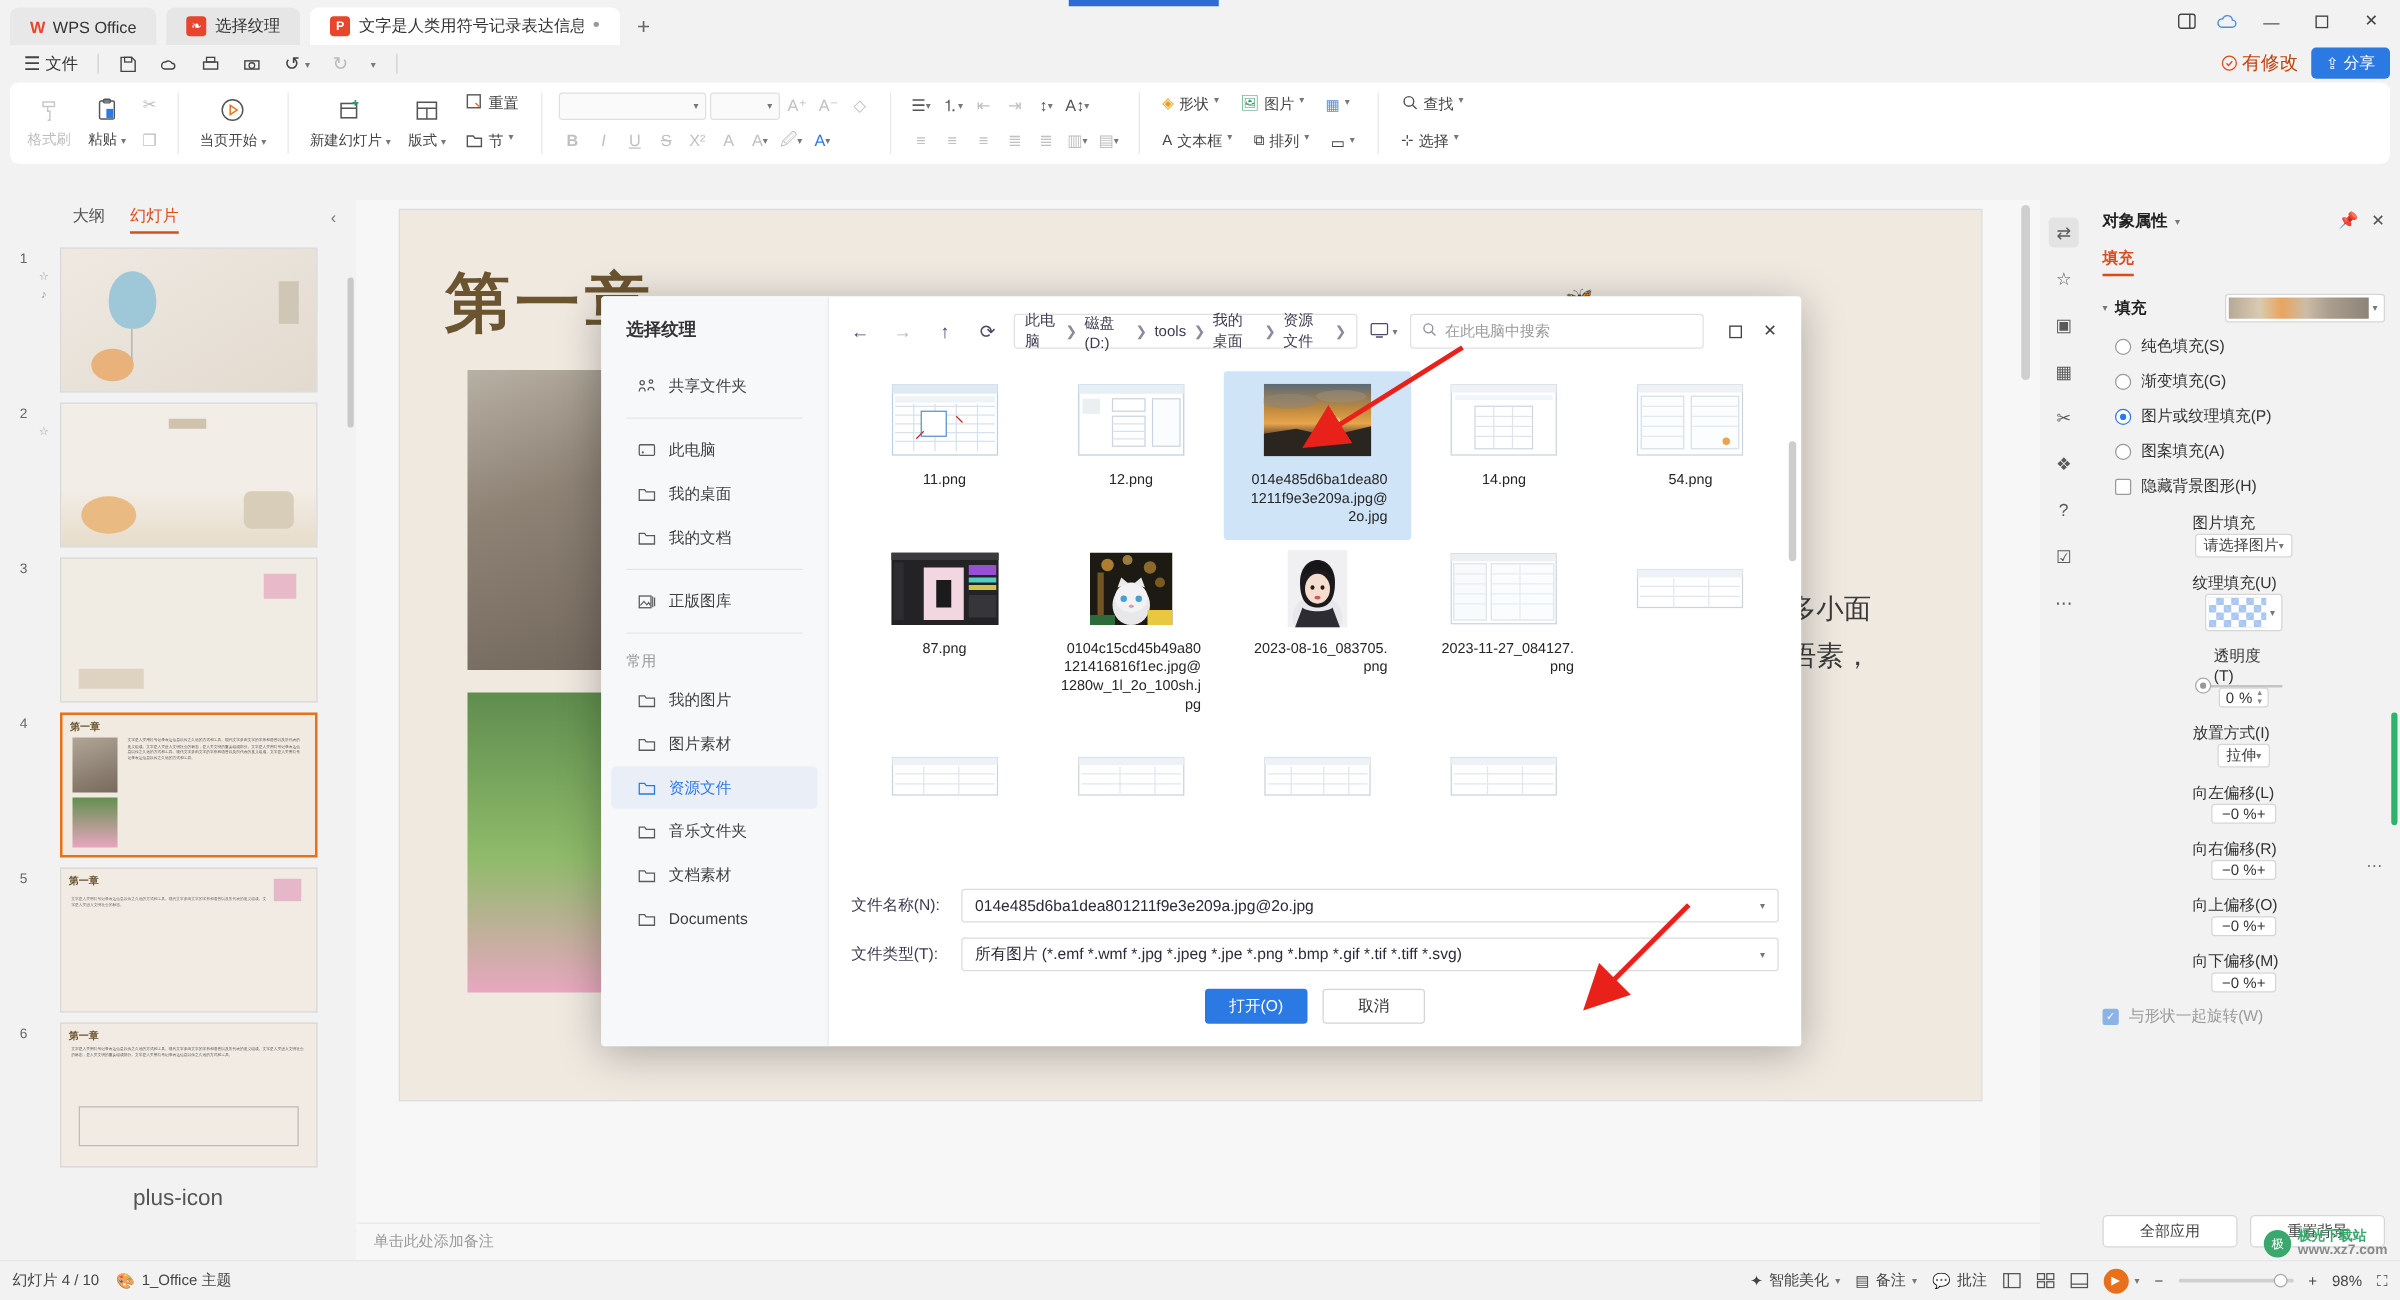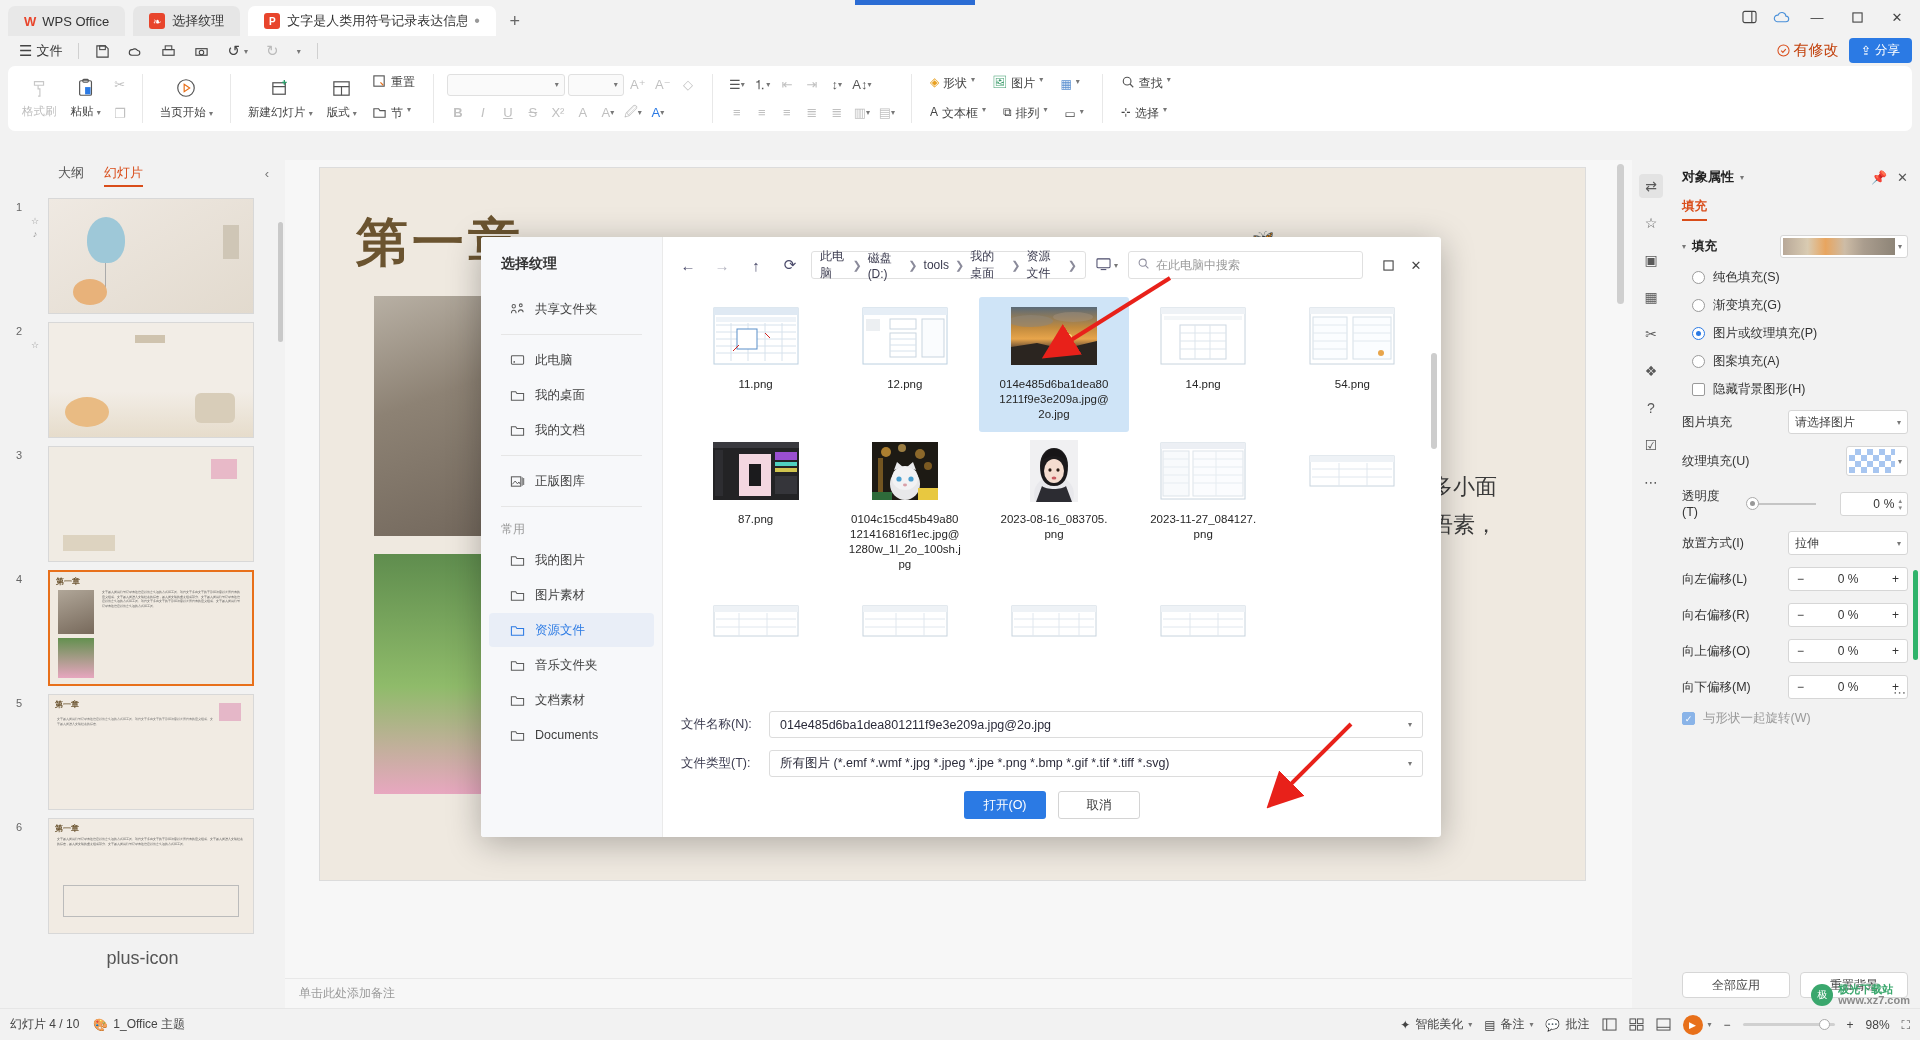--- a/index.html
+++ b/index.html
@@ -167,21 +167,21 @@
     border-radius: 3px; display: flex; align-items: center; padding: 2px;
   }
   .fill-swatch { flex: 1; height: 100%; background: linear-gradient(90deg,#b8a898 0%, #d9cbb2 22%, #e8a55f 38%, #cdbca6 55%, #aa9d8e 72%, #8d8477 100%); }
   .pp-radio-row { display: flex; align-items: center; gap: 8px; margin-top: 11px; padding-left: 10px;}
   .radio { width: 13px; height: 13px; border: 1px solid #9a9a9a; border-radius: 50%; background: #fff; flex:0 0 auto; position: relative;}
   .radio.sel { border-color: #2b7ae4; }
   .radio.sel::after { content:''; position:absolute; left:3px; top:3px; width:5px; height:5px; border-radius:50%; background:#2b7ae4;}
   .chk { width: 13px; height: 13px; border: 1px solid #9a9a9a; border-radius: 2px; background: #fff; flex:0 0 auto;}
   .chk.sel { background: #8ab4e8; border-color:#8ab4e8; display:flex; align-items:center; justify-content:center; color:#fff; font-size:9px;}
   .pp-radio-row .t { font-size: 12.5px; color: #333; }
-  .pp-field-row { display: flex; align-items: center; margin-top: 12px; gap: 24px; }
+  .pp-field-row { display: flex; align-items: center; margin-top: 12px; gap: 0; flex-direction: column; }
   .pp-field-lbl { font-size: 12.5px; color: #333; width: 82px; flex: 0 0 auto;}
   .pp-select {
     flex: 1; height: 24px; border: 1px solid #d6d6d6; background: #fff; border-radius: 3px;
     display: flex; align-items: center; padding: 0 6px; font-size: 12px; color: #444;
   }
   .pp-select .cv { flex: 1; }
   .tex-box { width: 62px; height: 30px; border: 1px solid #d6d6d6; background:#fff; border-radius:3px; display:flex; align-items:center; padding:2px;}
   .checker { flex:1; height: 100%;
     background-image: linear-gradient(45deg,#a8c6f0 25%,transparent 25%),linear-gradient(-45deg,#a8c6f0 25%,transparent 25%),linear-gradient(45deg,transparent 75%,#a8c6f0 75%),linear-gradient(-45deg,transparent 75%,#a8c6f0 75%);
     background-size: 12px 12px; background-position: 0 0,0 6px,6px -6px,-6px 0px; background-color:#fff;}
@@ -251,21 +251,21 @@
   .dlg-wbtn { width: 26px; height: 26px; display:flex; align-items:center; justify-content:center; color:#444; font-size: 13px;}
 
   .files-area { flex: 1; position: relative; overflow: hidden; padding: 4px 14px 0 18px; }
   .files-grid { display: grid; grid-template-columns: repeat(5, 1fr); gap: 0; }
   .file-cell {
     display: flex; flex-direction: column; align-items: center; padding: 8px 6px 10px 6px;
     border-radius: 3px; min-height: 128px;
   }
   .file-cell.selected { background: #cfe4f7; }
   .file-thumb { width: 88px; height: 62px; display: flex; align-items: center; justify-content: center; margin-bottom: 10px;}
-  .file-name { font-size: 11.5px; color: #262626; text-align: center; line-height: 15px; word-break: break-all; max-width: 112px;}
+  .file-name { font-size: 11.5px; color: #262626; text-align: right; line-height: 15px; word-break: break-all; max-width: 112px;}
   .files-scroll { position: absolute; right: 4px; top: 60px; width: 6px; height: 96px; background: #cdcdcd; border-radius: 3px;}
 
   .dlg-form { padding: 10px 18px 0 18px; }
   .form-row { display: flex; align-items: center; margin-bottom: 12px; gap: 10px;}
   .form-lbl { width: 78px; font-size: 12.5px; color: #3b3b4f; flex: 0 0 auto;}
   .form-input {
     flex: 1; height: 27px; border: 1px solid #dcdcdc; border-radius: 3px; display: flex;
     align-items: center; padding: 0 10px; font-size: 12.5px; color: #2b2b3a; background: #fff;
   }
   .form-input .val { flex: 1; overflow: hidden; white-space: nowrap; }

